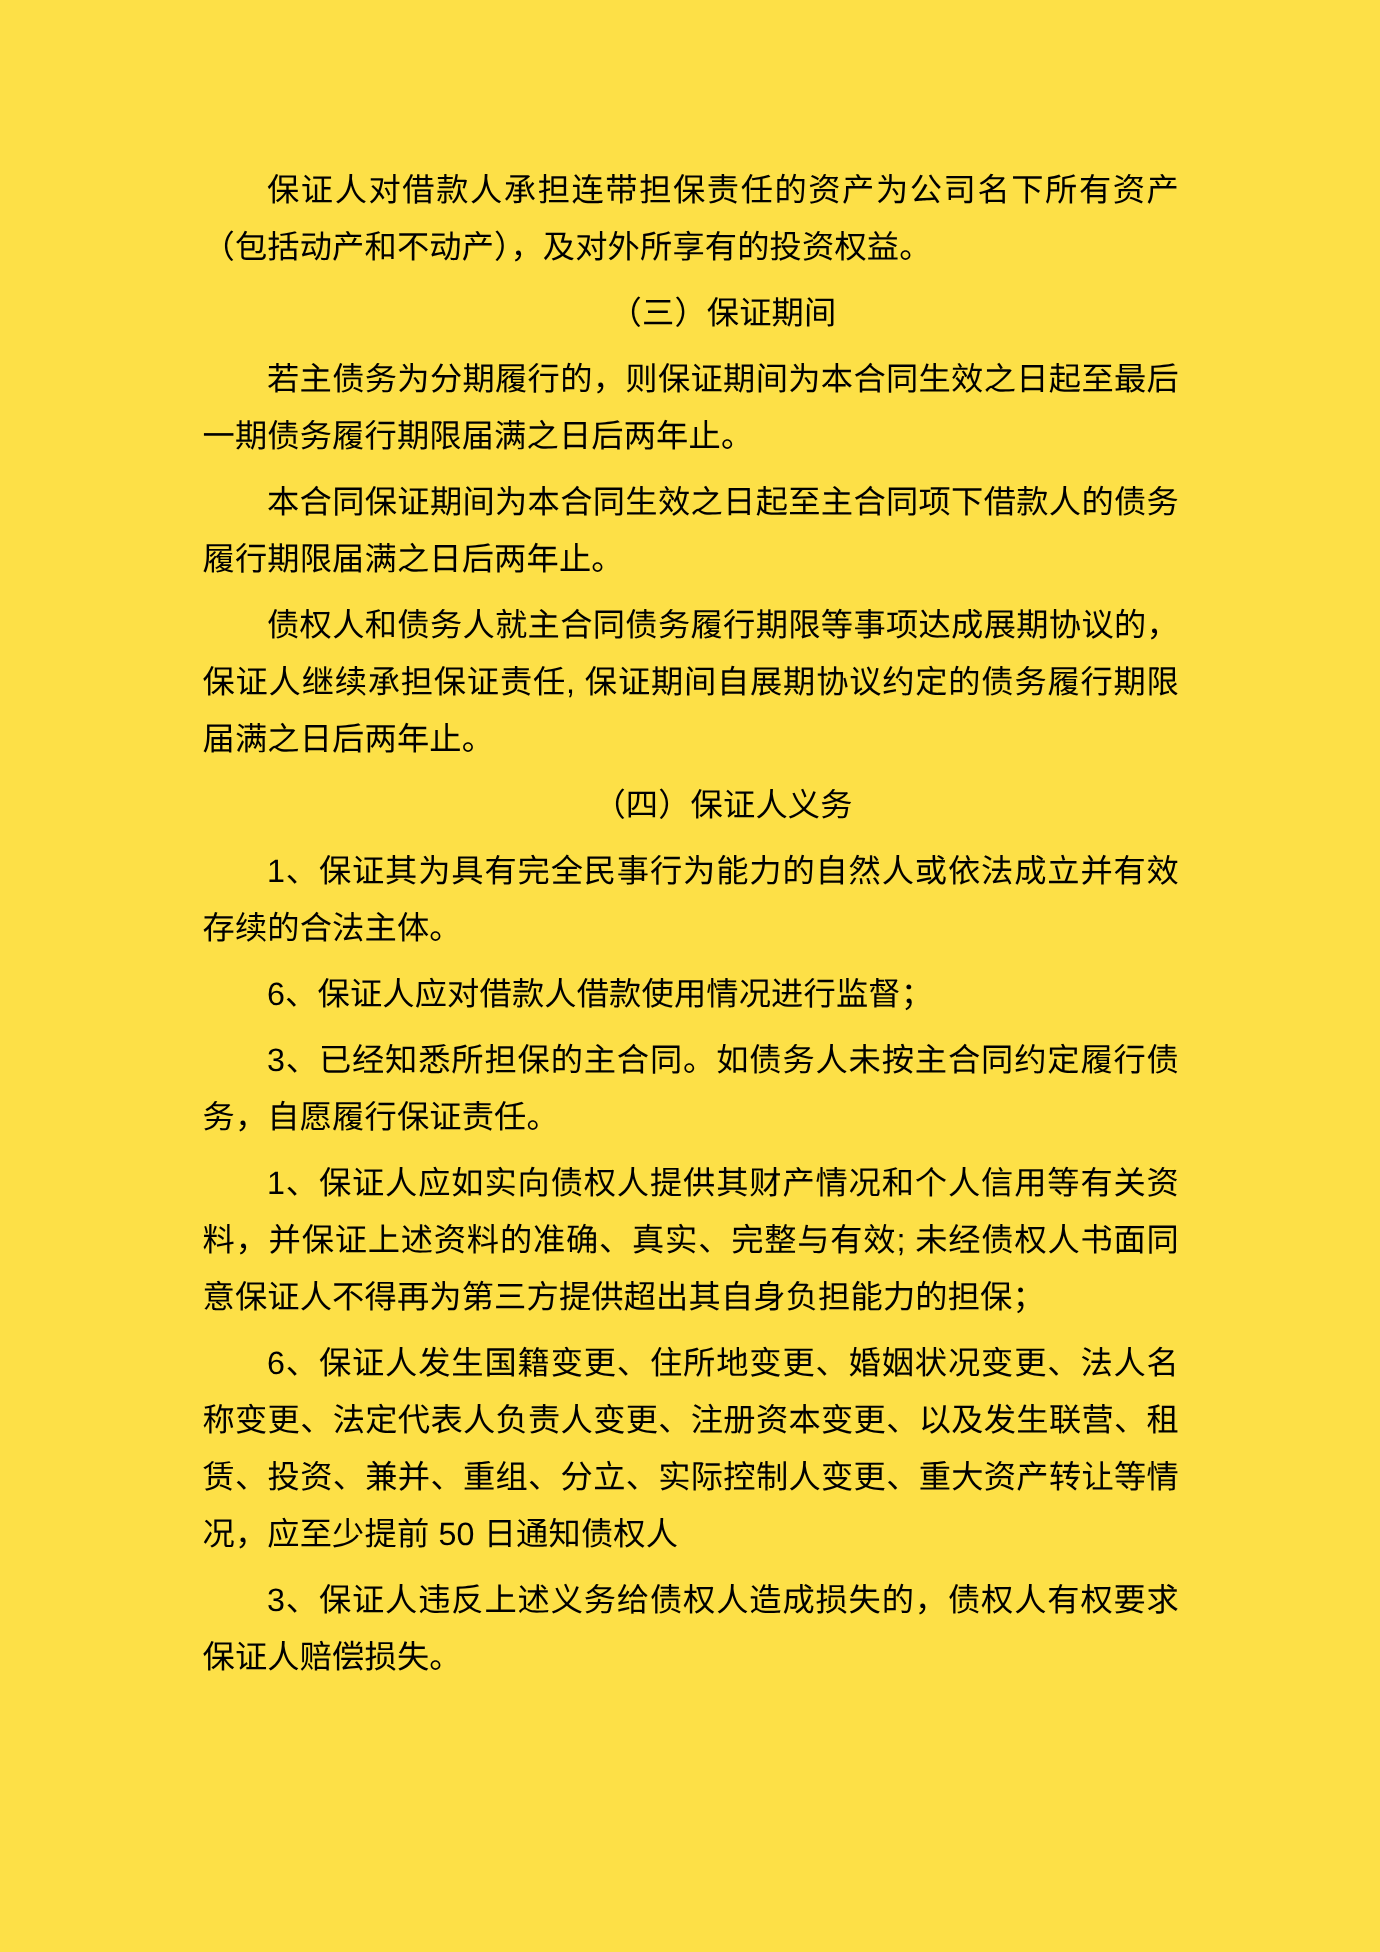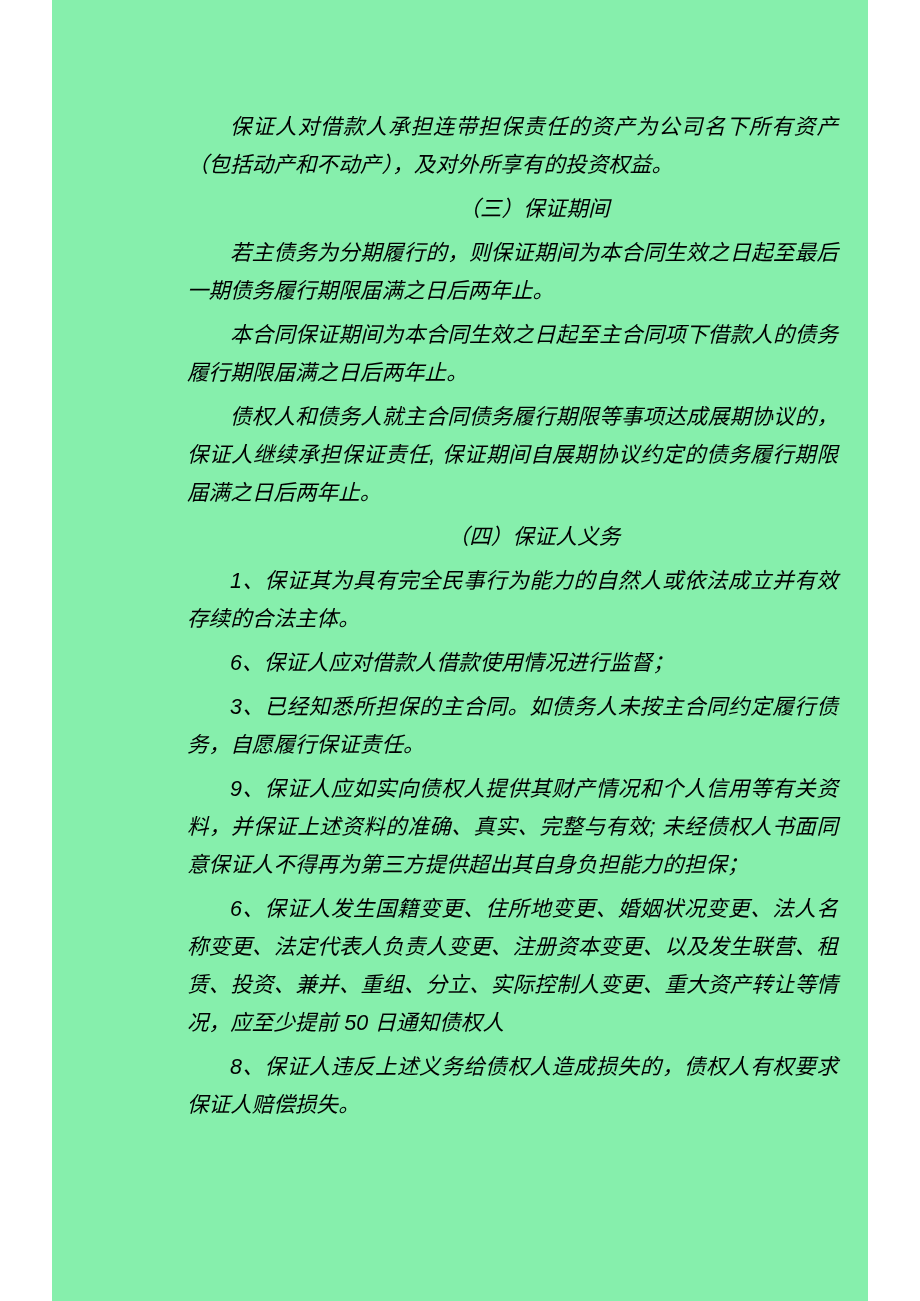--- a/index.html
+++ b/index.html
@@ -4,27 +4,26 @@
 <title>保证合同条款</title>
 <style>
   html, body {
     margin: 0;
     padding: 0;
     background: #ffffff;
   }
 
   .page {
     position: relative;
-    width: 816px;
+    width: 920px;
     height: 1301px;
-    background: #86efac;
+    background: #fde047;
     margin: 0 auto;
     overflow: hidden;
     box-sizing: border-box;
-    font-style: italic;
   }
 
   .doc-body {
     position: absolute;
     left: 135px;
     top: 108px;
     width: 651px;
   }
 
   
@@ -65,17 +64,17 @@
   <div class="doc-body">
     <p class="para">保证人对借款人承担连带担保责任的资产为公司名下所有资产（包括动产和不动产），及对外所享有的投资权益。</p>
     <p class="para heading">（三）保证期间</p>
     <p class="para">若主债务为分期履行的，则保证期间为本合同生效之日起至最后一期债务履行期限届满之日后两年止。</p>
     <p class="para">本合同保证期间为本合同生效之日起至主合同项下借款人的债务履行期限届满之日后两年止。</p>
     <p class="para">债权人和债务人就主合同债务履行期限等事项达成展期协议的，保证人继续承担保证责任, 保证期间自展期协议约定的债务履行期限届满之日后两年止。</p>
     <p class="para heading">（四）保证人义务</p>
     <p class="para">1、保证其为具有完全民事行为能力的自然人或依法成立并有效存续的合法主体。</p>
     <p class="para short">6、保证人应对借款人借款使用情况进行监督；</p>
     <p class="para">3、已经知悉所担保的主合同。如债务人未按主合同约定履行债务，自愿履行保证责任。</p>
-    <p class="para">9、保证人应如实向债权人提供其财产情况和个人信用等有关资料，并保证上述资料的准确、真实、完整与有效; 未经债权人书面同意保证人不得再为第三方提供超出其自身负担能力的担保；</p>
+    <p class="para">1、保证人应如实向债权人提供其财产情况和个人信用等有关资料，并保证上述资料的准确、真实、完整与有效; 未经债权人书面同意保证人不得再为第三方提供超出其自身负担能力的担保；</p>
     <p class="para">6、保证人发生国籍变更、住所地变更、婚姻状况变更、法人名称变更、法定代表人负责人变更、注册资本变更、以及发生联营、租赁、投资、兼并、重组、分立、实际控制人变更、重大资产转让等情况，应至少提前 50 日通知债权人</p>
-    <p class="para">8、保证人违反上述义务给债权人造成损失的，债权人有权要求保证人赔偿损失。</p>
+    <p class="para">3、保证人违反上述义务给债权人造成损失的，债权人有权要求保证人赔偿损失。</p>
   </div>
 </div>
 
 </body></html>

